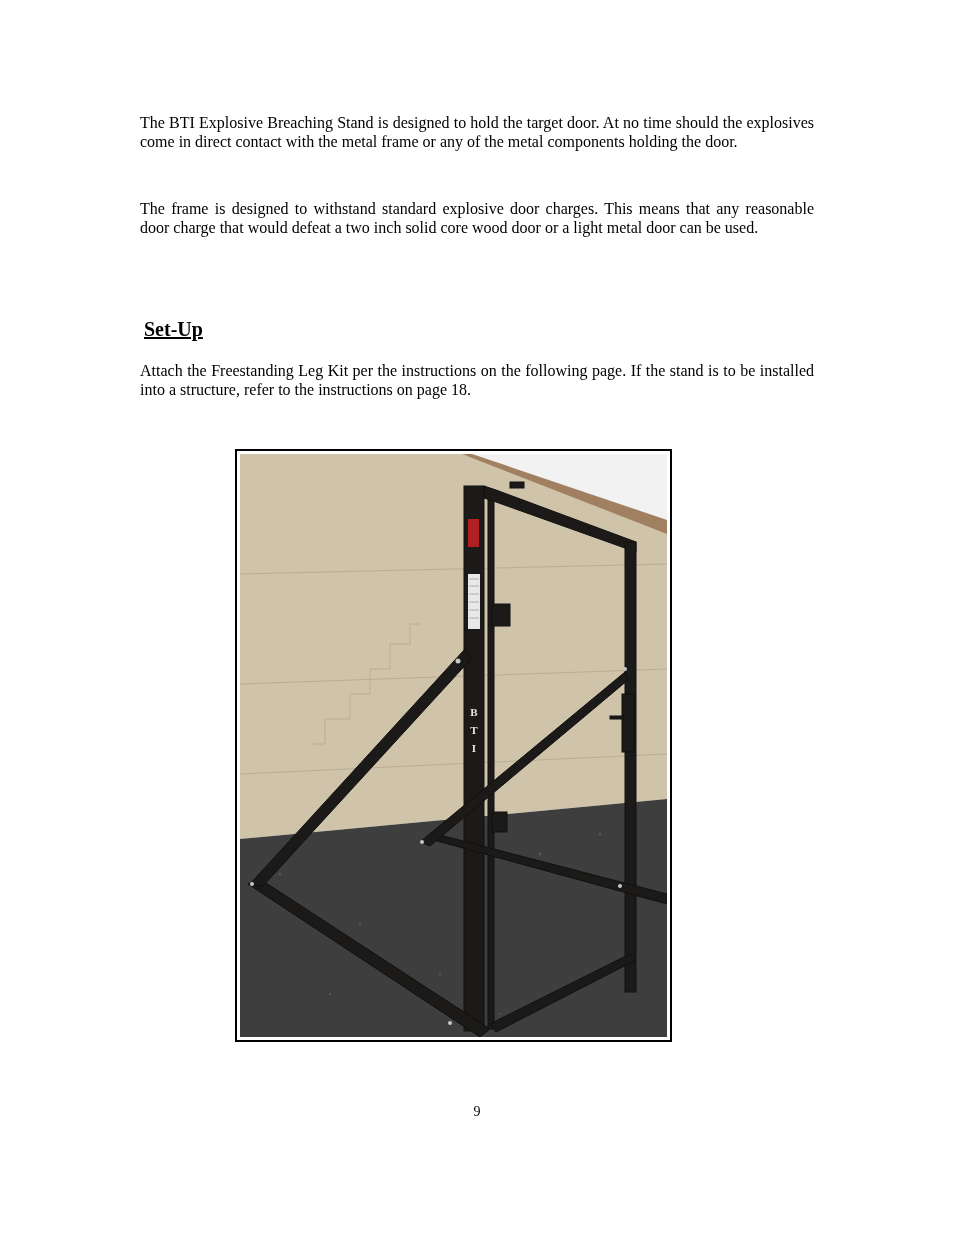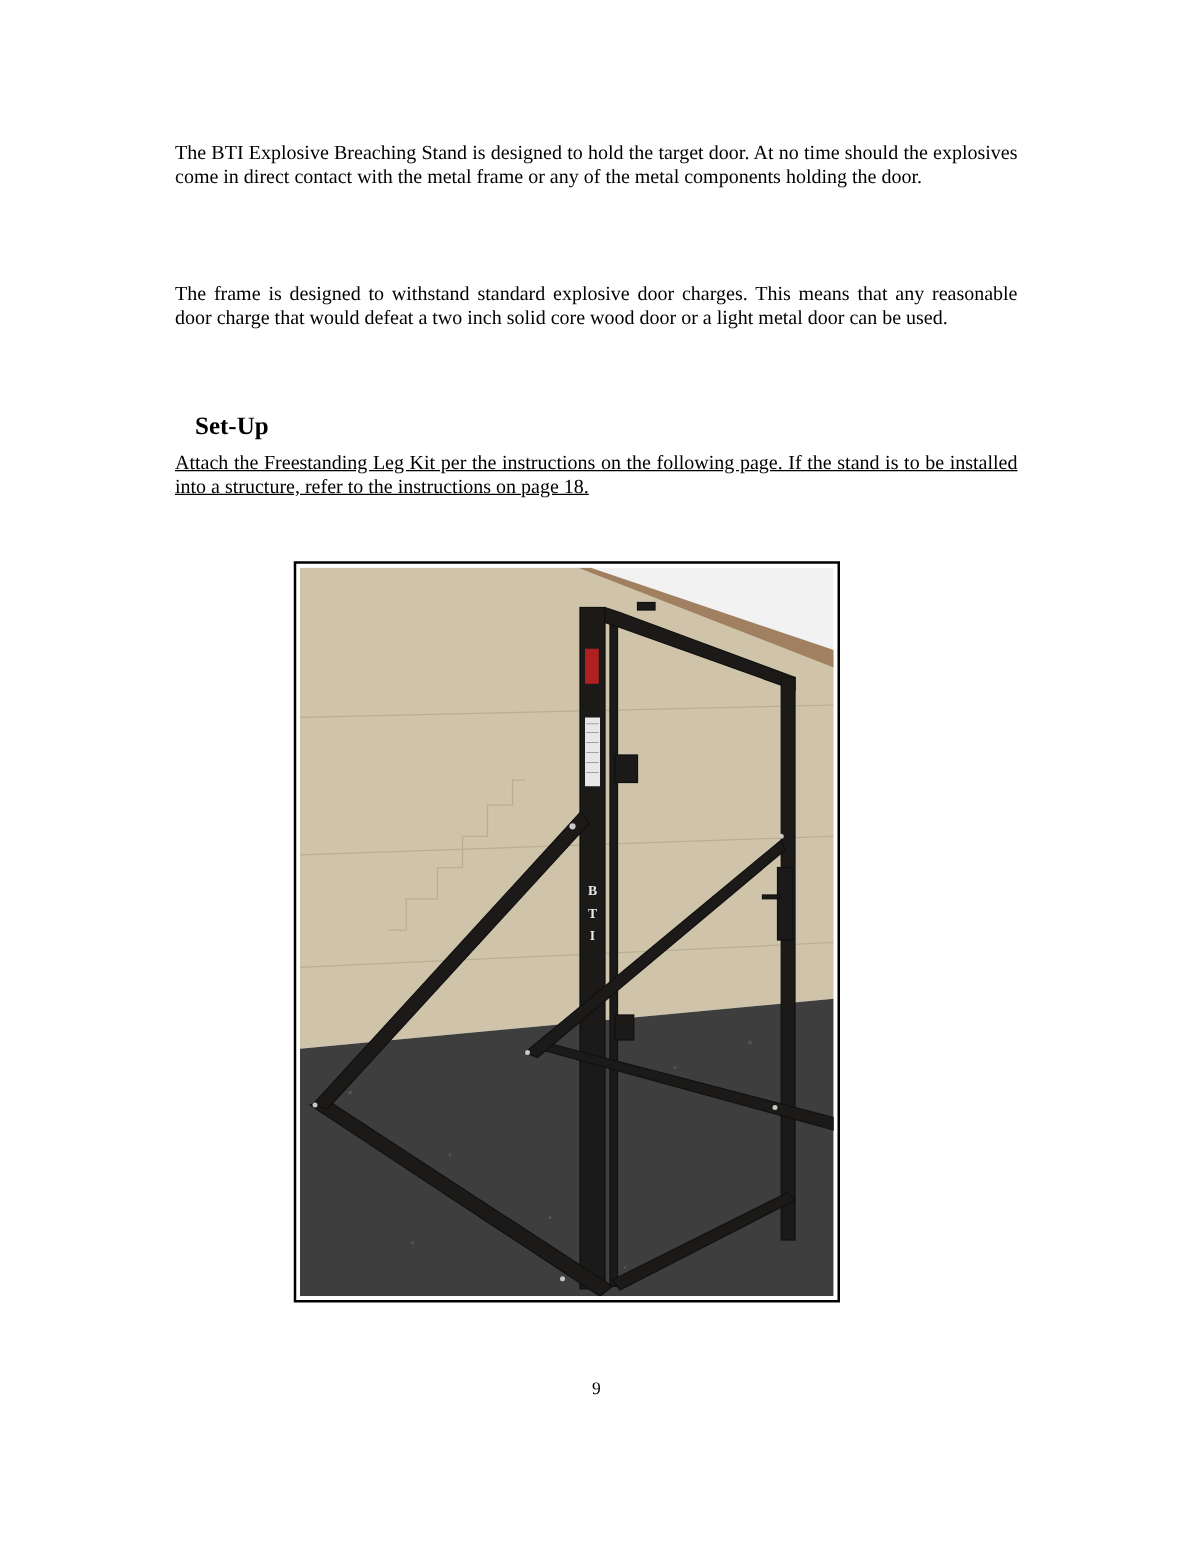--- a/index.html
+++ b/index.html
@@ -1,23 +1,23 @@
 <!DOCTYPE html>
 <html><head>
 <meta charset="utf-8">
 <style>
   html, body { margin:0; padding:0; background:#ffffff; }
   body { width:954px; height:1235px; position:relative; overflow:hidden;
          font-family:"Liberation Serif", "DejaVu Serif", serif; color:#000; }
   .para { position:absolute; left:140px; width:674px; font-size:16px; line-height:19px;
           text-align:justify; margin:0; }
   #p1 { top:113px; }
-  #p2 { top:199px;margin-top:27px; }
-  #h-setup { position:absolute; left:140px; top:314px; font-size:20px; font-weight:bold; margin:16px; }
-  #p3 { top:361px;text-decoration:underline; }
+  #p2 { top:199px; }
+  #h-setup { position:absolute; left:140px; top:314px; font-size:20px; font-weight:bold; margin:4px;text-decoration:underline; }
+  #p3 { top:361px; }
   .photo-frame { position:absolute; left:235px; top:449px; width:433px; height:589px;
                  border:2px solid #000; background:#fff; }
   .photo { position:absolute; left:3px; top:3px; width:427px; height:583px; overflow:hidden; }
   .photo svg { display:block; }
   #page-num { position:absolute; left:0; width:954px; top:1104px; text-align:center; font-size:14px; }
 </style>
 </head>
 <body>
 
 <p class="para" id="p1">The BTI Explosive Breaching Stand is designed to hold the target door.  At no time should the explosives come in direct contact with the metal frame or any of the metal components holding the door.</p>

